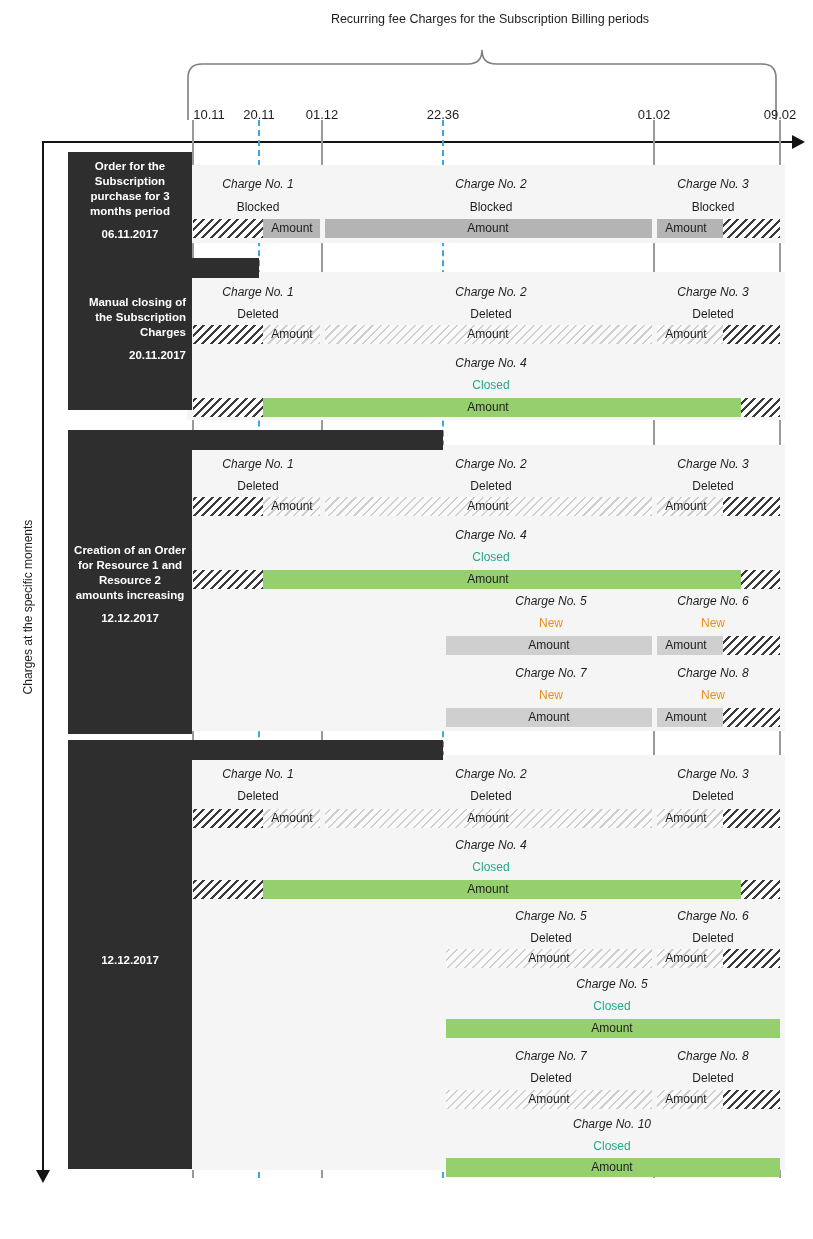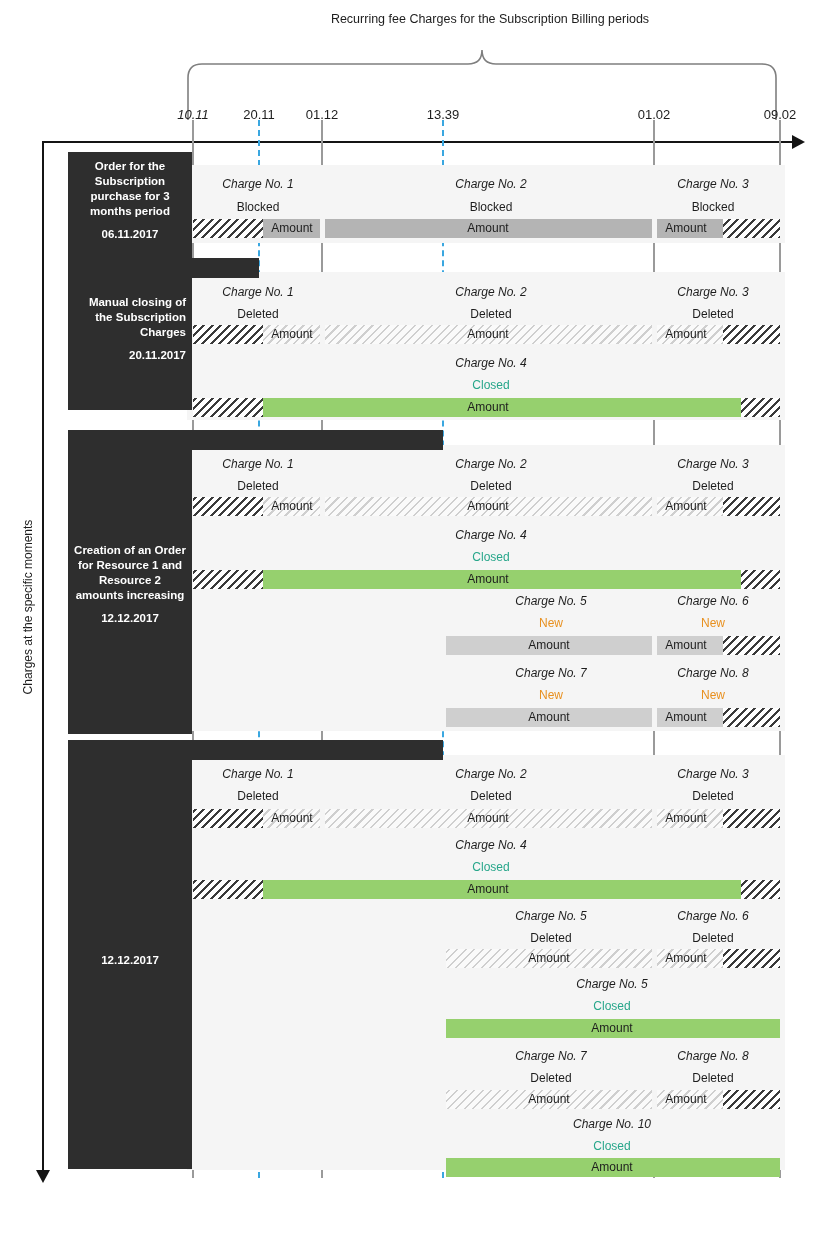--- a/index.html
+++ b/index.html
@@ -118,24 +118,24 @@
 
   <div class="grid" id="grid-layer">
       <div class="vline" style="left: 192px;"></div>
       <div class="vline dash" style="left: 258px;"></div>
       <div class="vline" style="left: 321px;"></div>
       <div class="vline dash" style="left: 442px;"></div>
       <div class="vline" style="left: 653px;"></div>
       <div class="vline" style="left: 779px;"></div>
     </div>
   <div id="ticks-layer">
-      <div class="tick-label" style="left: 193px; font-style: italic;">10.11</div>
+      <div class="tick-label" style="left: 209px;">10.11</div>
       <div class="tick-label" style="left: 259px;">20.11</div>
       <div class="tick-label" style="left: 322px;">01.12</div>
-      <div class="tick-label" style="left: 443px;">13.39</div>
+      <div class="tick-label" style="left: 443px;">22.36</div>
       <div class="tick-label" style="left: 654px;">01.02</div>
       <div class="tick-label" style="left: 780px; text-align: right;">09.02</div>
     </div>
 
   <div id="rows-layer">
       <div class="row-bg" style="left: 187px; top: 165px; width: 598px; height: 78px;"></div>
       <div class="rowlabel" style="left: 68px; top: 152px; width: 124px; height: 96px;">
         <div class="lbl-inner"><span>Order for the Subscription purchase for 3 months period</span><span class="lbl-date">06.11.2017</span></div>
       </div>
       <div class="charge-title" style="left: 258px; top: 177px;">Charge No. 1</div>

